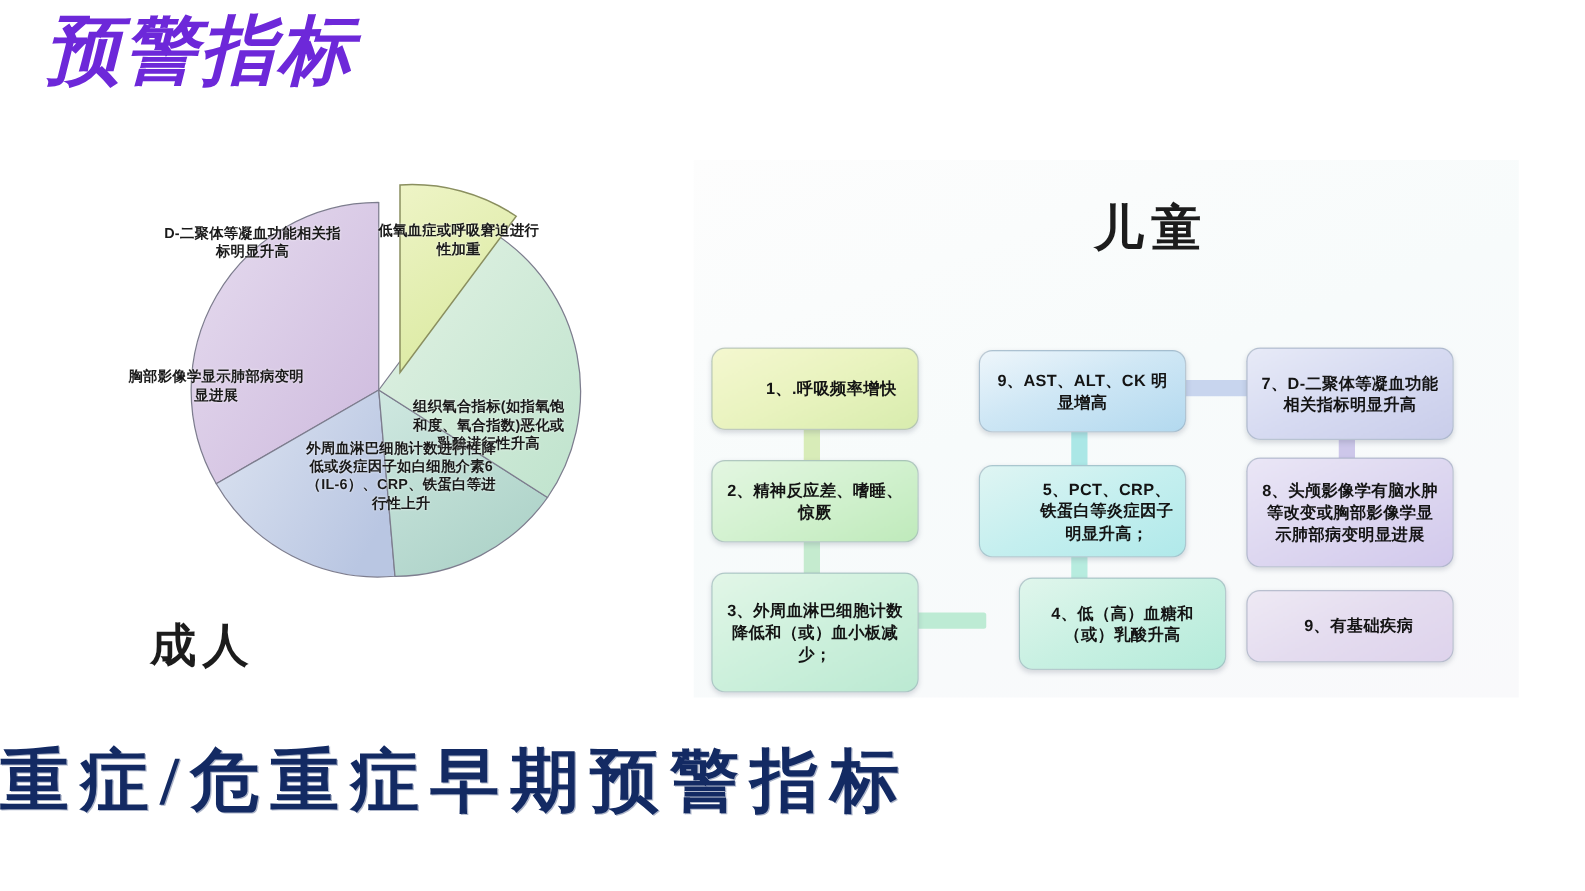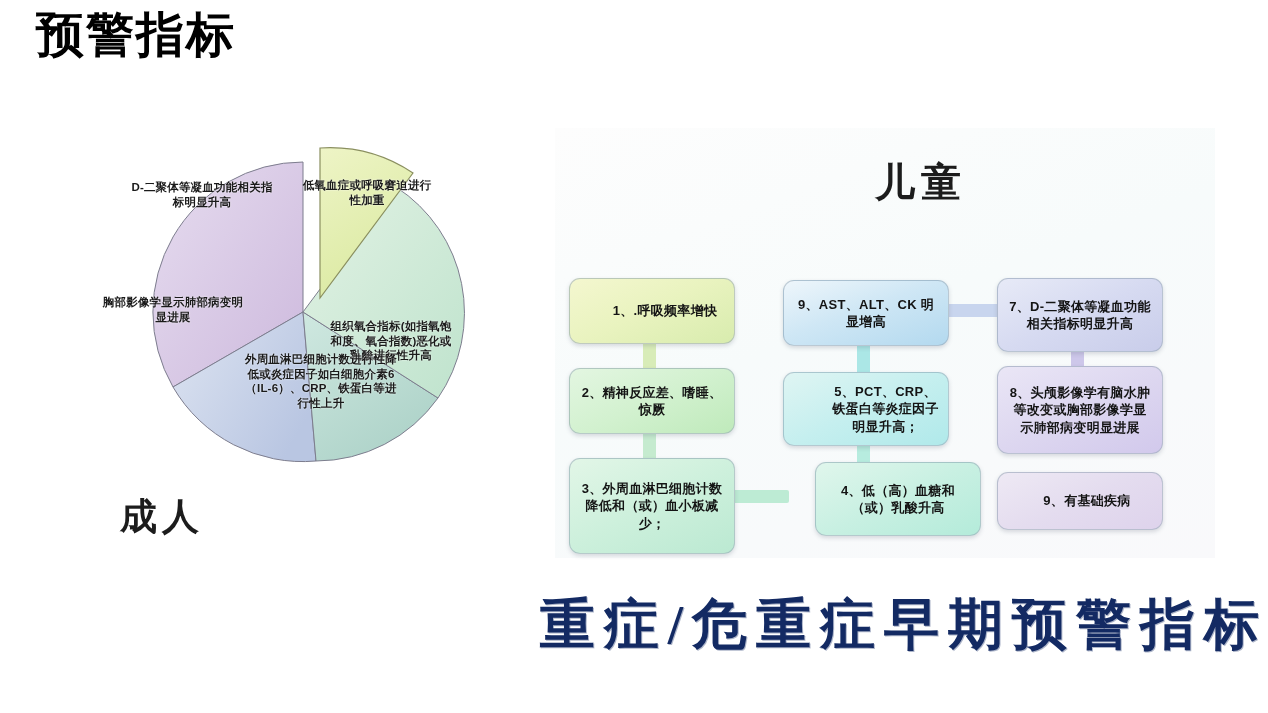--- a/index.html
+++ b/index.html
@@ -15,26 +15,27 @@
     overflow: hidden;
     font-family: "Liberation Sans", "DejaVu Sans", sans-serif;
   }
 
   
   #slide-title {
     position: absolute;
     left: 36px;
     top: 8px;
     font-family: "Liberation Serif", "DejaVu Serif", serif;
-    font-size: 48px;
+    font-size: 60px;
     line-height: 1.12;
     font-weight: 700;
-    color: #000000;
+    color: #6d28d9;
     letter-spacing: 2px;
     white-space: nowrap;
+    font-style: italic;
   }
 
   
   #pie-region {
     position: absolute;
     left: 70px;
     top: 120px;
     width: 500px;
     height: 440px;
   }
@@ -143,21 +144,21 @@
   #conn-5-6 { left: 302px; top: 212px; height: 38px; background: #abe7e6; }
   #conn-6-7 { left: 390px; top: 176px; width: 58px; background: #c8d5ee; }
   #conn-7-8 { left: 516px; top: 216px; height: 28px; background: #cdc7ea; }
 
   
   #bottom-caption {
     position: absolute;
     left: 0;
     top: 588px;
     width: 1268px;
-    text-align: right;
+    text-align: left;
     font-family: "Liberation Serif", "DejaVu Serif", serif;
     font-size: 55px;
     font-weight: 700;
     color: #132a63;
     letter-spacing: 9px;
     text-shadow: 1px 1px 0 rgba(19,42,99,0.35);
   }
 </style>
 </head>
 <body>

